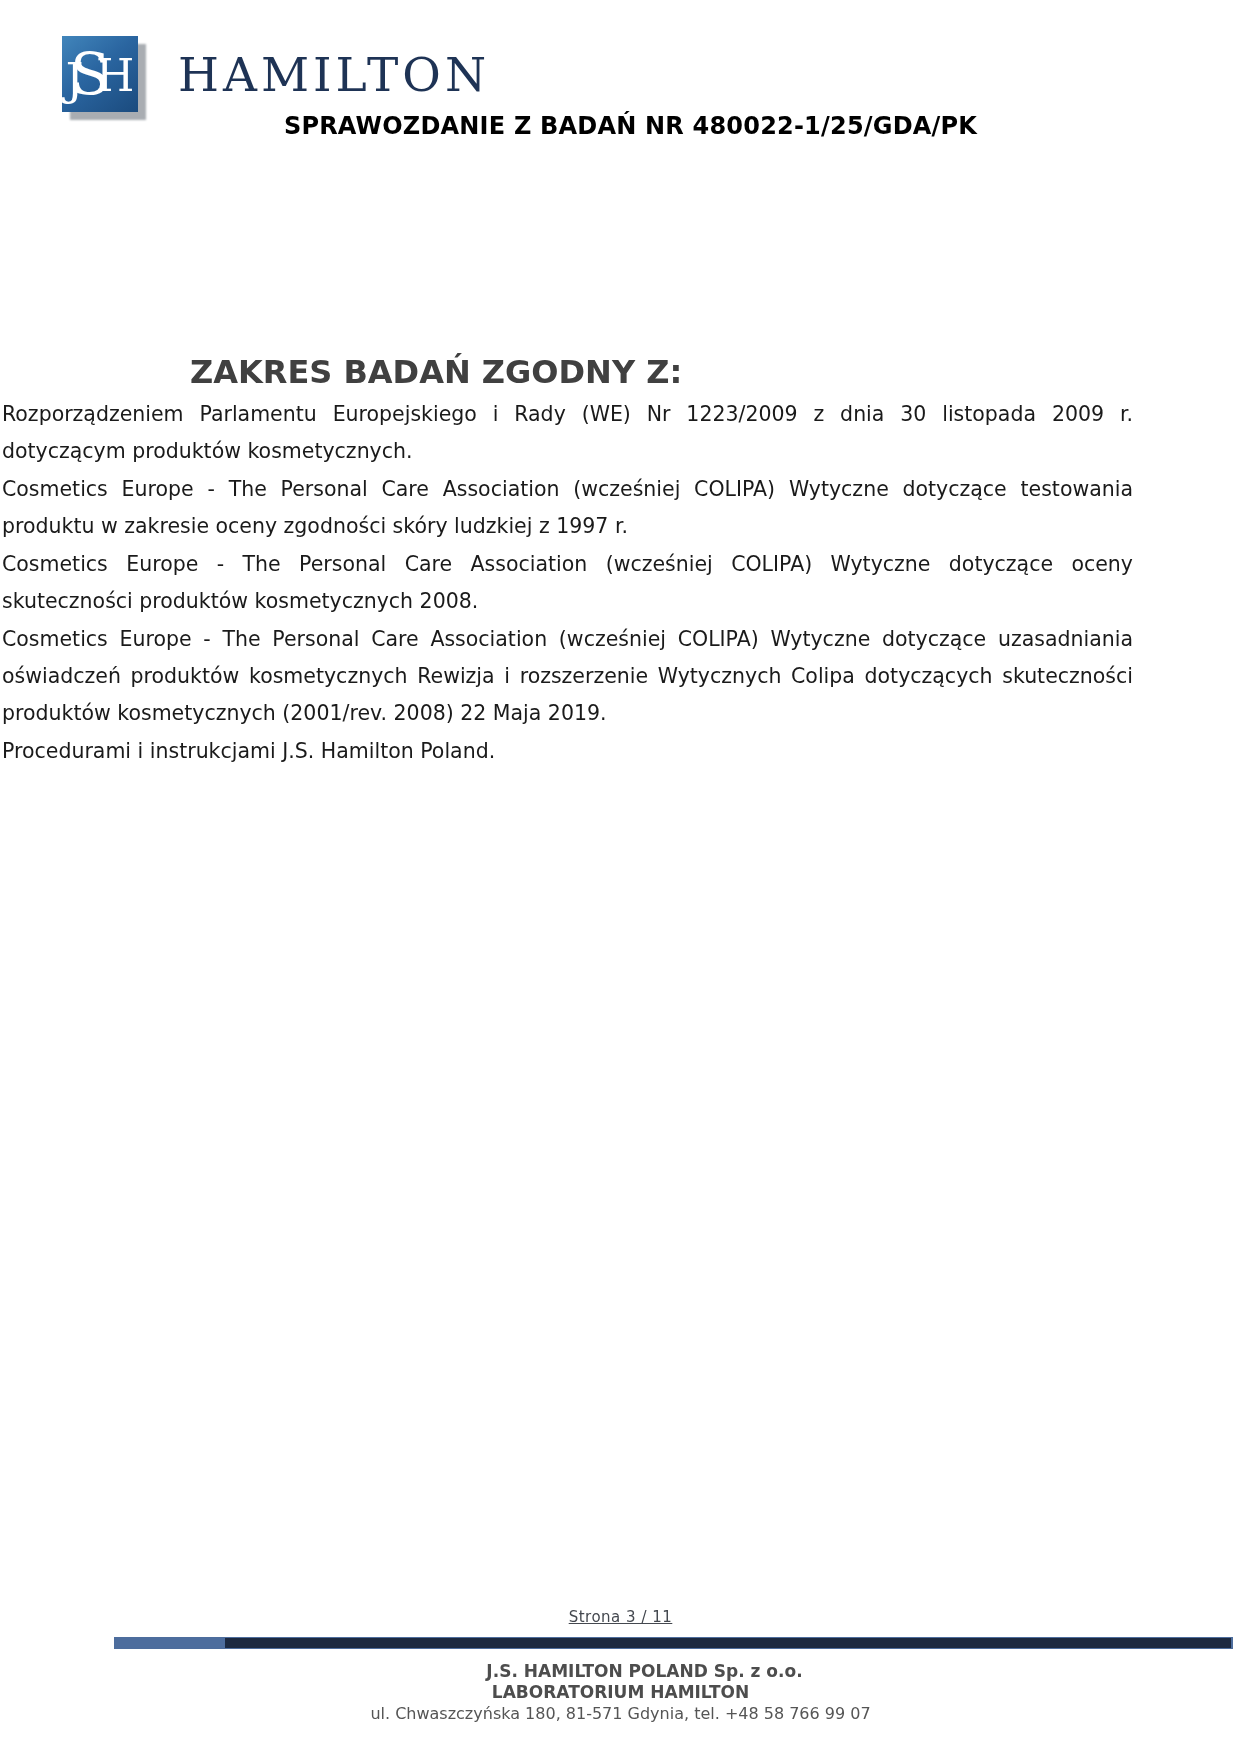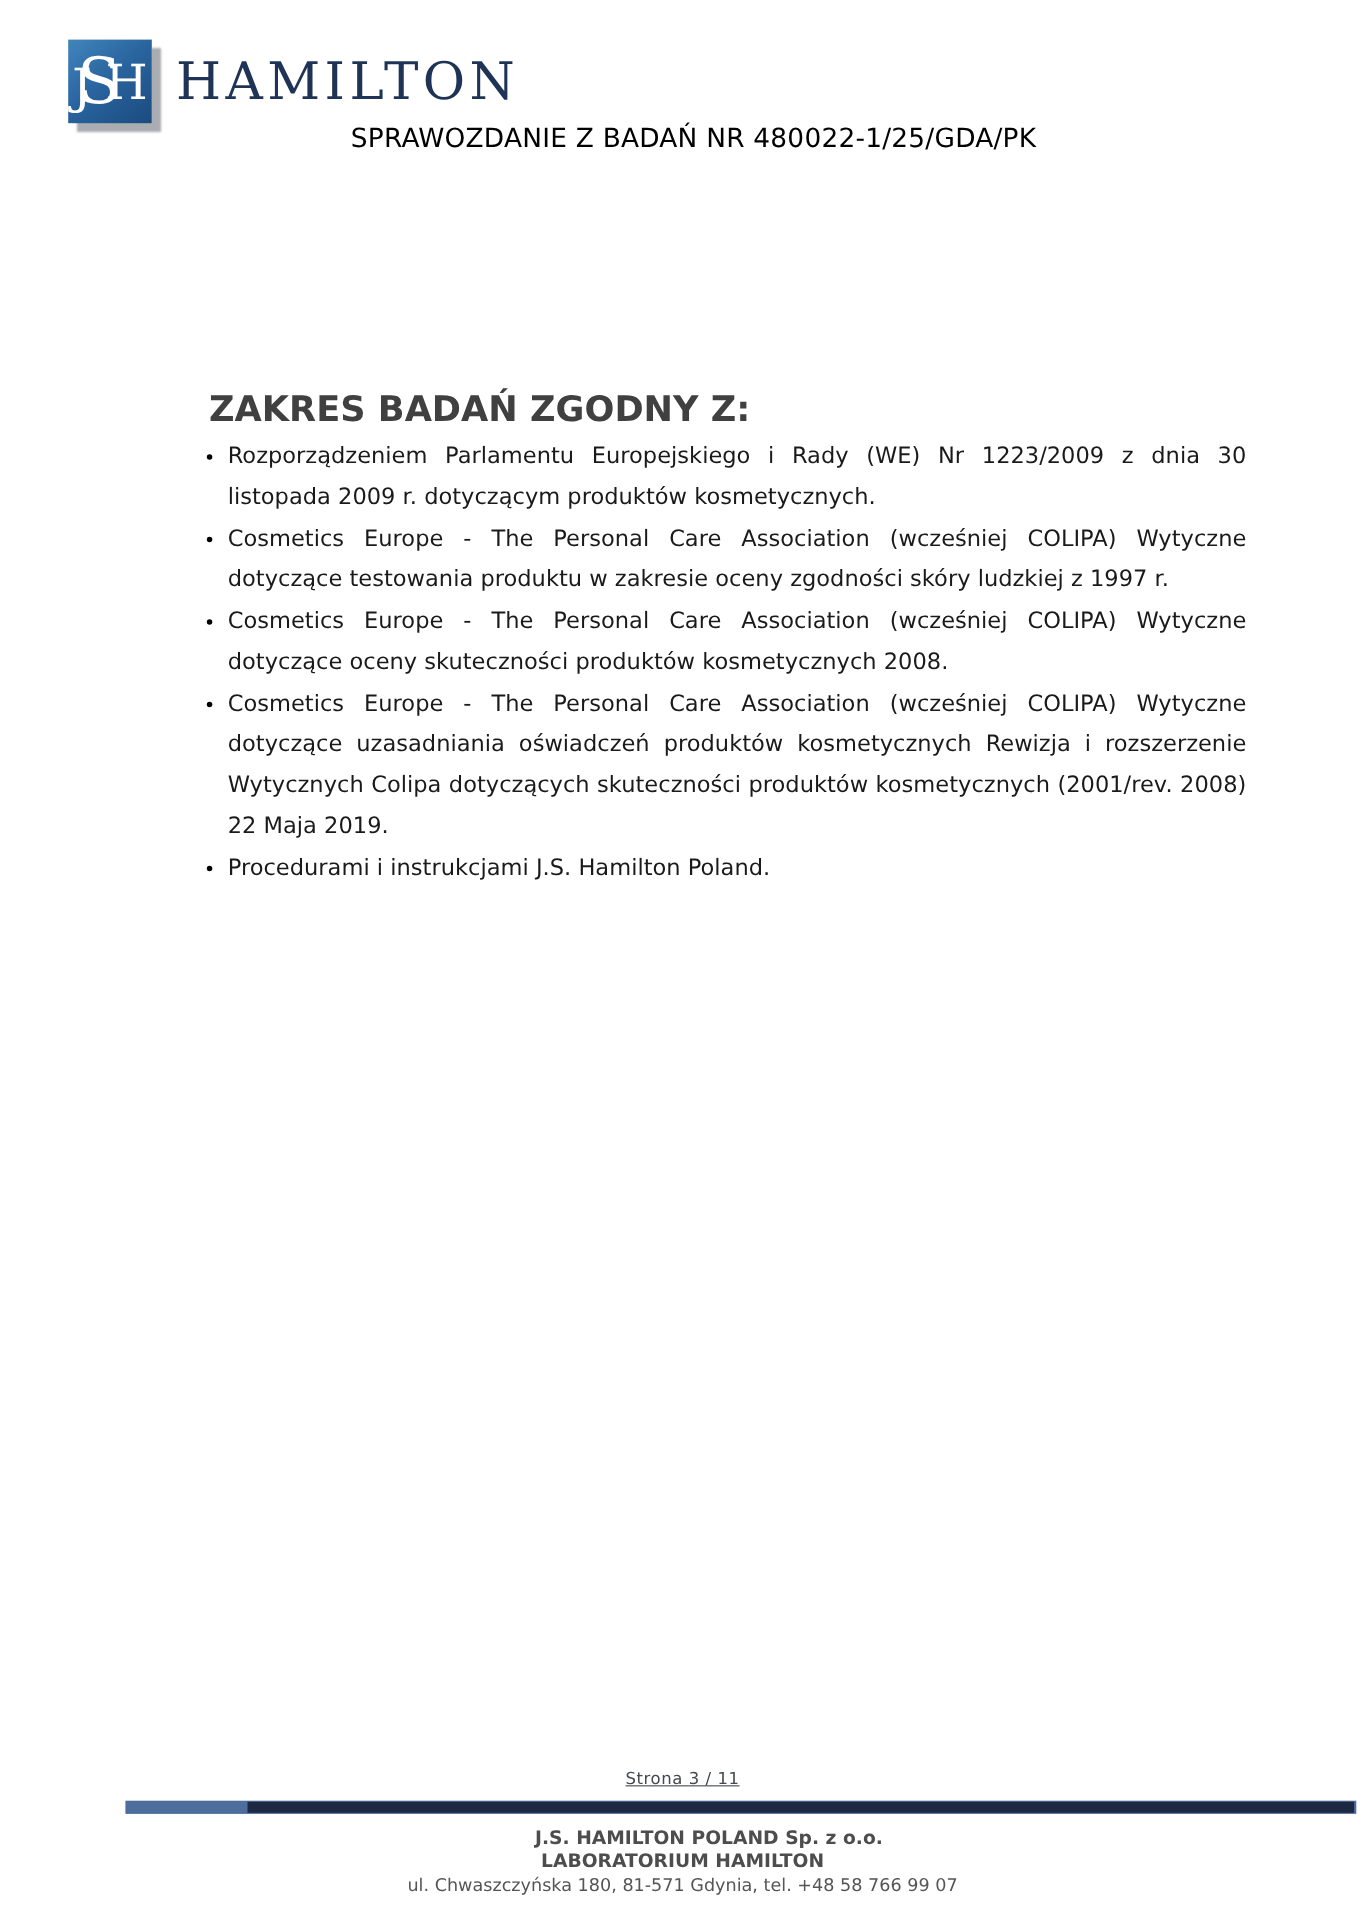--- a/index.html
+++ b/index.html
@@ -32,51 +32,50 @@
     background:linear-gradient(140deg,var(--logo-blue-light) 0%,#2a65a0 45%,var(--logo-blue-dark) 100%);
     box-shadow:8px 8px 2px #a9adb2;
     display:flex;align-items:center;justify-content:center;
     font-family:"DejaVu Serif","Liberation Serif",serif;
     color:#ffffff;
   }
   .mono-j{font-size:44px;line-height:1;margin-right:-13px;position:relative;top:6px;z-index:2;}
   .mono-s{font-size:58px;line-height:1;margin-right:-14px;z-index:1;}
   .mono-h{font-size:44px;line-height:1;position:relative;top:2px;}
   .brand-name{
-    margin-left:22px;
+    margin-left:40px;
     font-family:"DejaVu Serif","Liberation Serif",serif;
     font-size:47px;
     letter-spacing:4px;
     color:var(--brand-navy);
   }
   
   .report-title{
     position:absolute;top:112px;left:0;right:0;
     text-align:center;
-    font-size:24px;font-weight:normal;color:#000;
+    font-size:24px;font-weight:bold;color:#000;
     letter-spacing:.2px;
     padding-left:20px;
   }
   .section-heading{
     position:absolute;top:155px;left:140px;
     font-size:24px;font-weight:bold;color:#000;
   }
   .basis-paragraph{
     position:absolute;top:193px;left:103px;width:1024px;
     font-size:20.5px;line-height:38px;
     text-align:justify;
   }
   .scope-heading{
     position:absolute;top:353px;left:190px;
     font-size:32px;font-weight:bold;color:#404040;
   }
   .scope-list{
     position:absolute;top:396px;left:0;
     width:1133px;
-    padding-left:205px;
     list-style:disc outside;
   }
   .scope-list li{
     font-size:20.5px;line-height:37px;
     text-align:justify;
     padding-left:2px;
     margin-bottom:1px;
   }
   .scope-list li::marker{font-size:16px;color:#000;}
   

